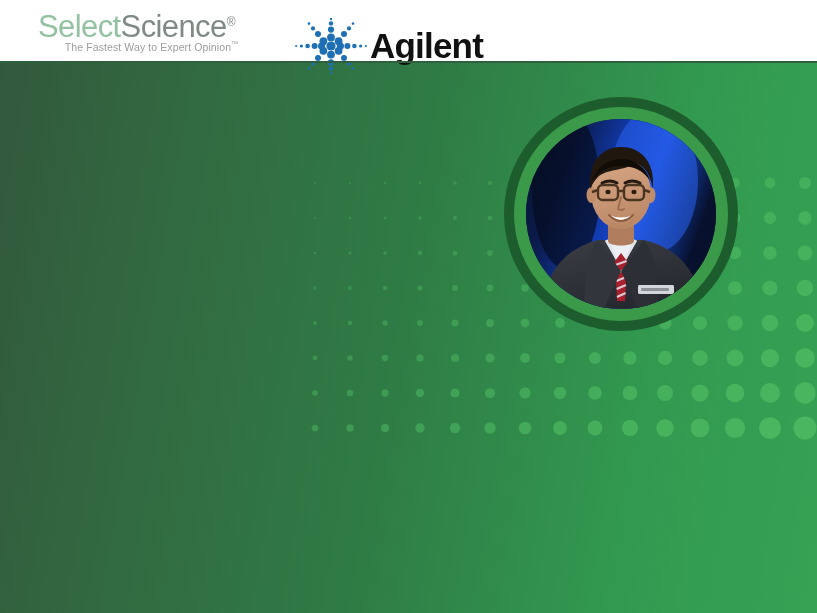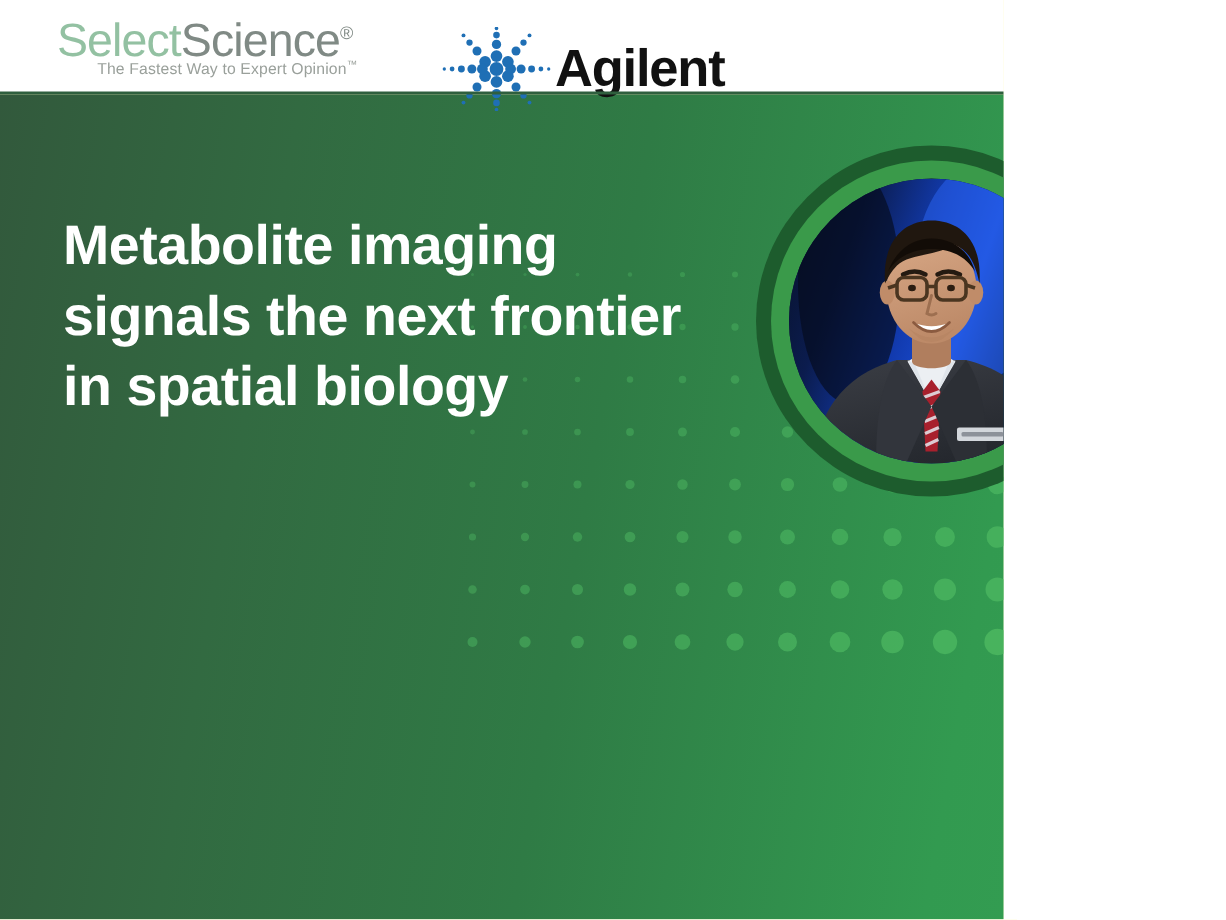--- a/index.html
+++ b/index.html
@@ -9,24 +9,24 @@
   }
   body {
     width: 817px;
     height: 613px;
     overflow: hidden;
     font-family: "Liberation Sans", sans-serif;
   }
 
   #slide {
     position: relative;
-    width: 669px;
+    width: 817px;
     height: 613px;
     overflow: hidden;
-    background: #fef9c3;
+    background: #0f766e;
   }
 
   
   .header-bar {
     position: absolute;
     left: 0; top: 0;
     width: 817px;
     height: 62px;
     background: #ffffff;
     z-index: 20;
@@ -367,25 +367,20 @@
         <circle cx="560.0" cy="365.0" r="6.91" fill="#4fbb63" opacity="0.65"></circle>
         <circle cx="595.0" cy="365.0" r="7.51" fill="#4fbb63" opacity="0.68"></circle>
         <circle cx="630.0" cy="365.0" r="8.12" fill="#4fbb63" opacity="0.71"></circle>
         <circle cx="665.0" cy="365.0" r="8.76" fill="#4fbb63" opacity="0.74"></circle>
         <circle cx="700.0" cy="365.0" r="9.42" fill="#4fbb63" opacity="0.76"></circle>
         <circle cx="735.0" cy="365.0" r="10.09" fill="#4fbb63" opacity="0.79"></circle>
         <circle cx="770.0" cy="365.0" r="10.79" fill="#4fbb63" opacity="0.82"></circle>
         <circle cx="805.0" cy="365.0" r="11.50" fill="#4fbb63" opacity="0.85"></circle>
       </svg>
 
-    <h1 class="title">
-      <span class="title-line">Metabolite imaging</span>
-      <span class="title-line">signals the next frontier</span>
-      <span class="title-line">in spatial biology</span>
-    </h1>
 
     <div class="portrait-wrap">
       <div class="ring-outer"></div>
       <div class="ring-inner"></div>
       <div class="photo-clip">
         <svg class="photo-svg" viewBox="0 0 190 190">
           <defs>
             <linearGradient id="bkdrop" x1="0" y1="0" x2="1" y2="0.35">
               <stop offset="0%" stop-color="#071026"></stop>
               <stop offset="26%" stop-color="#0b1c4e"></stop>

